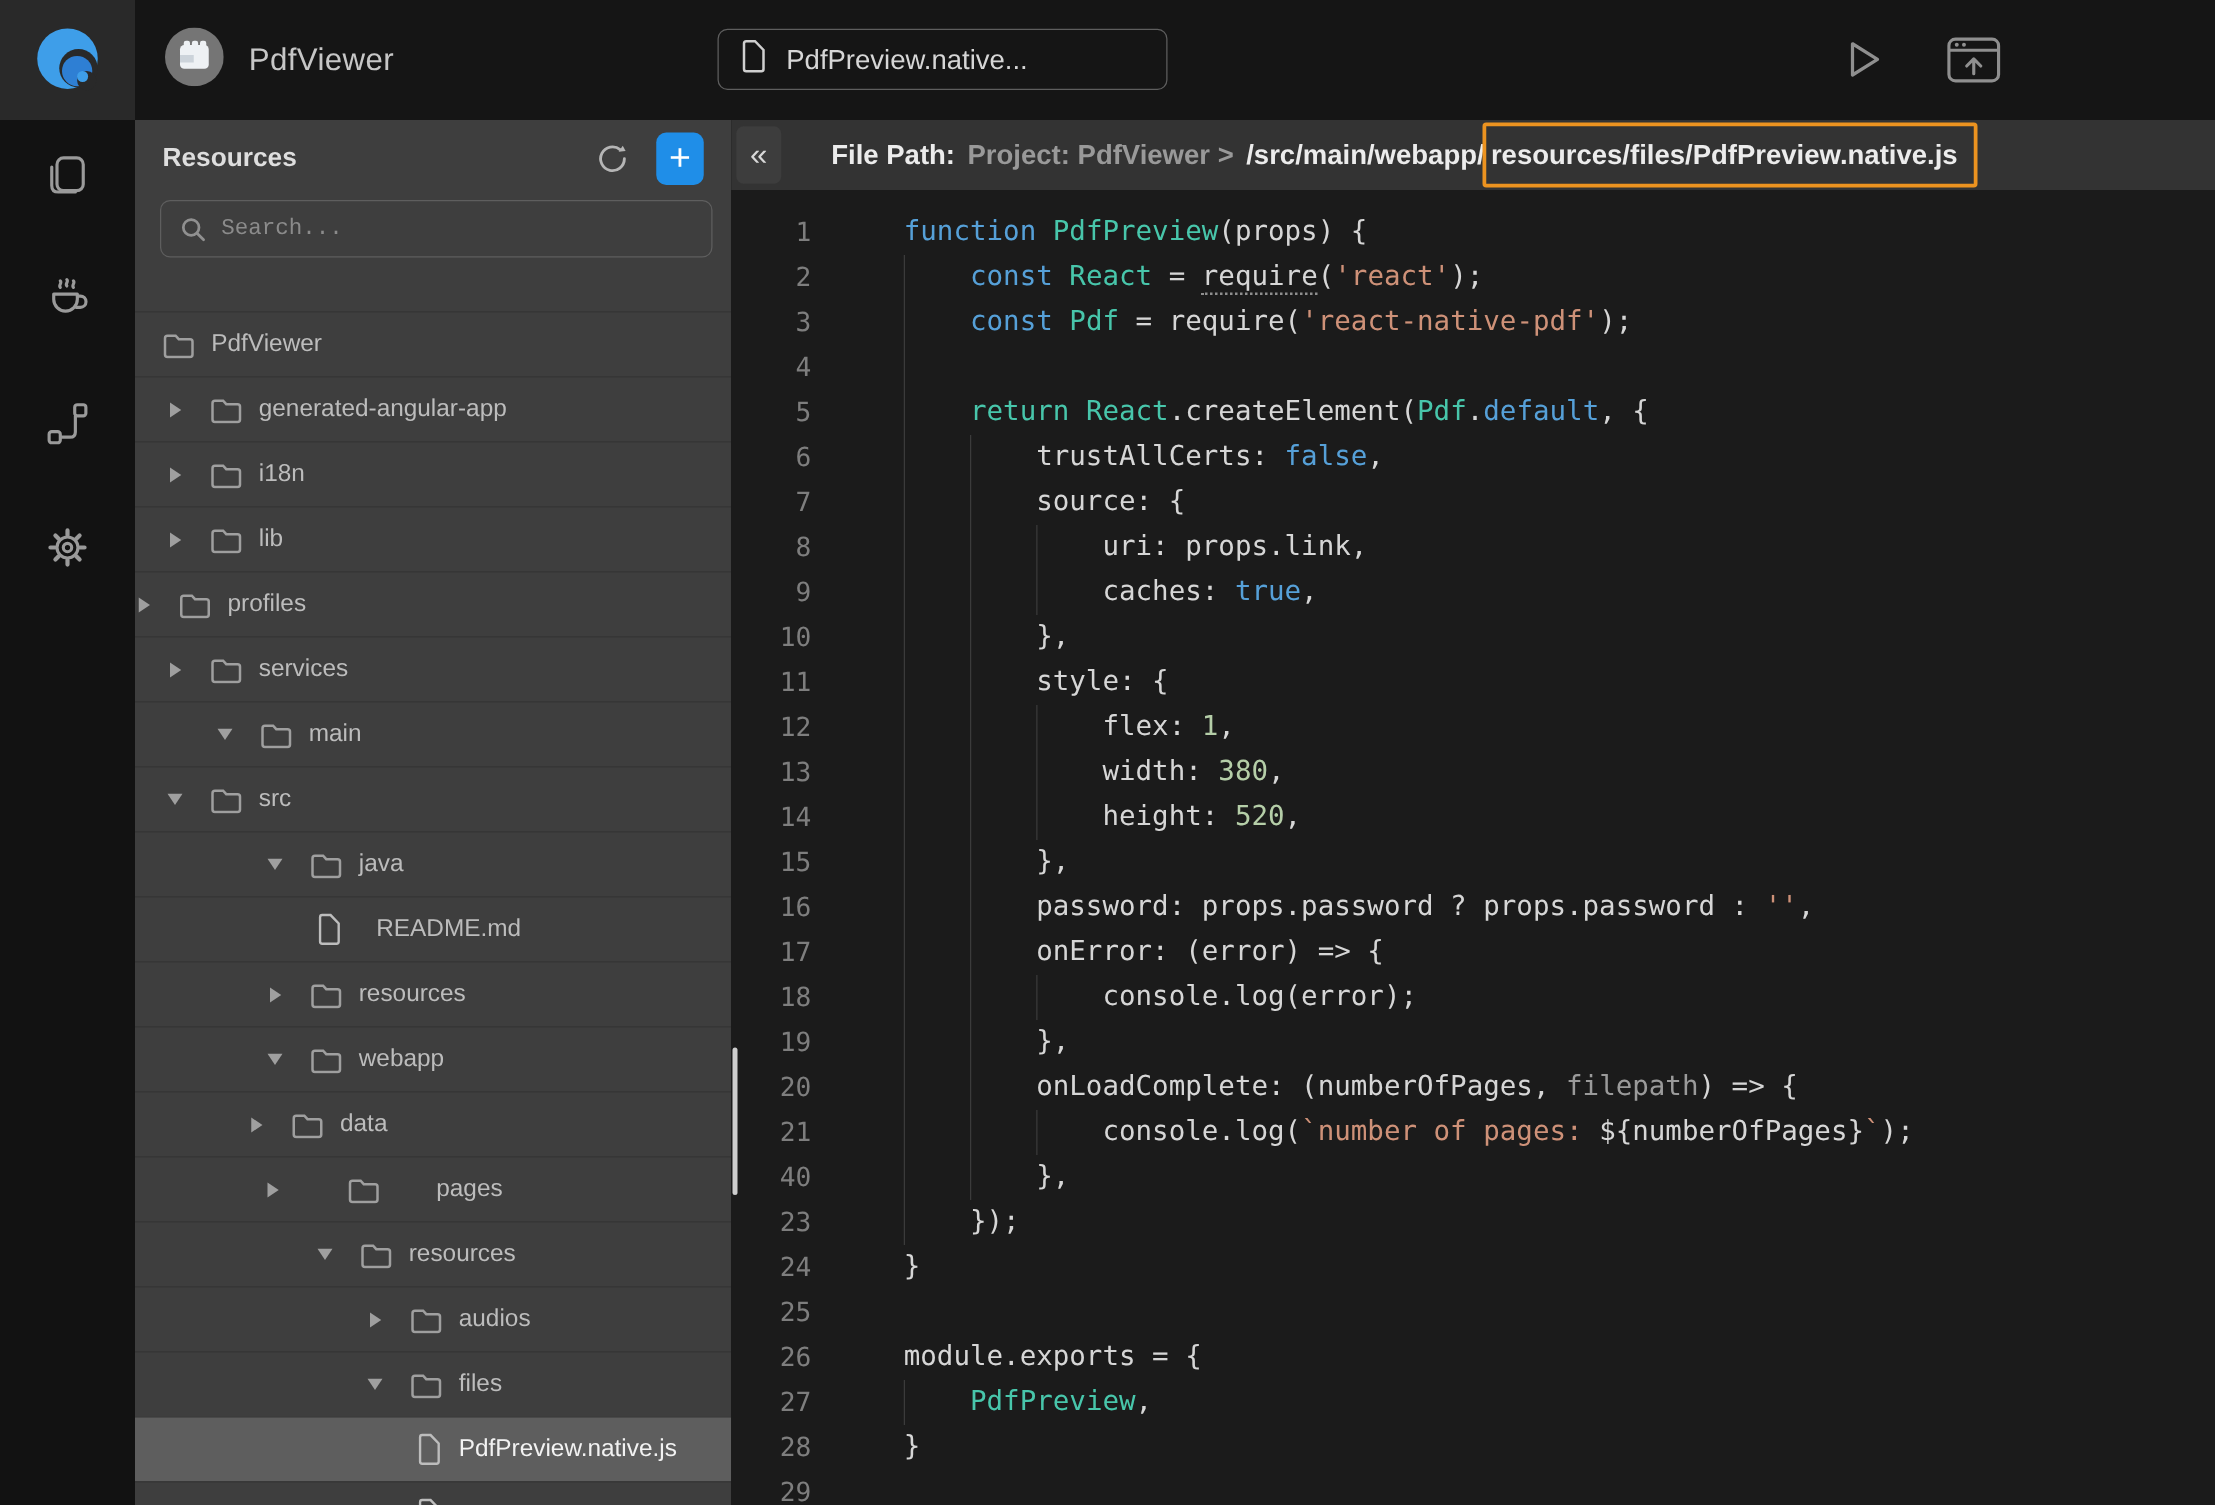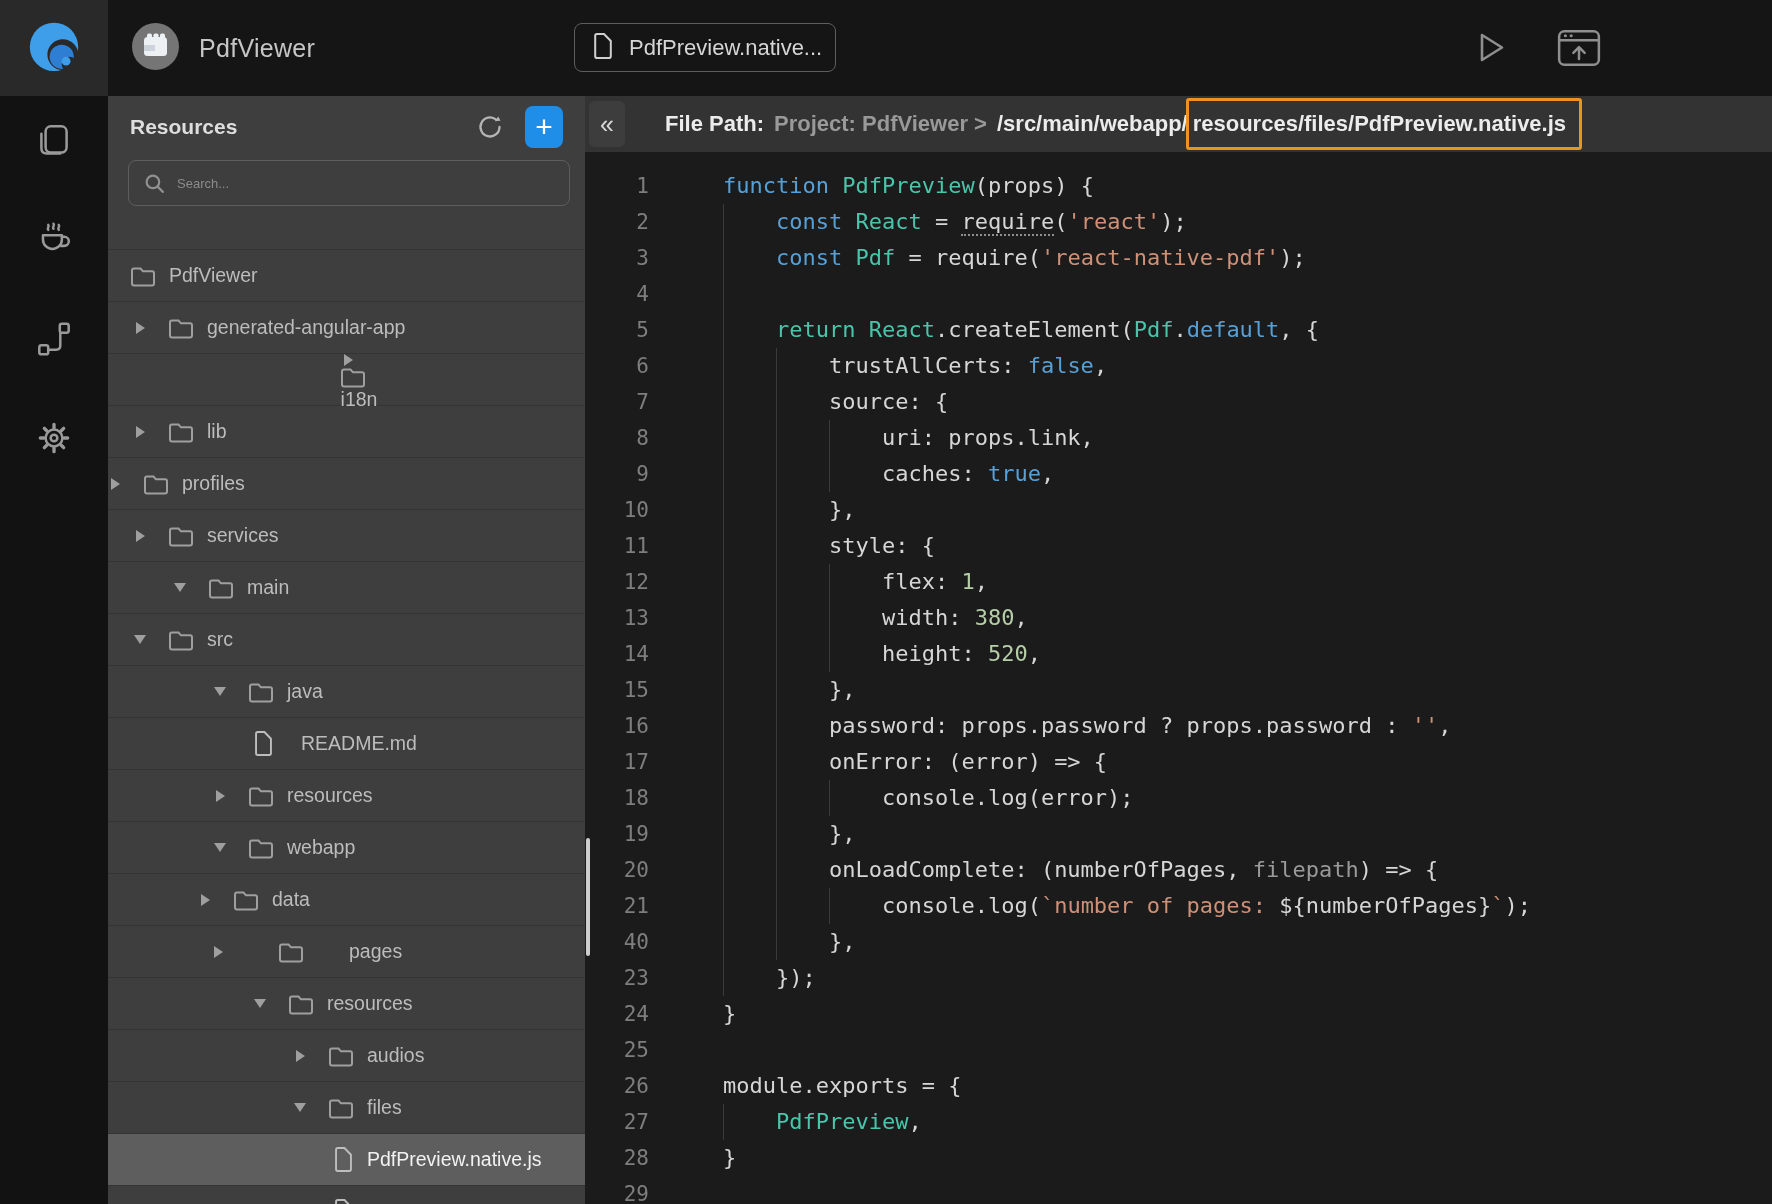--- a/index.html
+++ b/index.html
@@ -5,21 +5,21 @@
   * { margin:0; padding:0; box-sizing:border-box; }
   html,body { width:1772px; height:1204px; overflow:hidden; background:#151515;
     font-family:"Liberation Sans", sans-serif; }
 
   
   .topbar { position:absolute; left:0; top:0; width:1772px; height:96px; background:#151515; }
   .logo-cell { position:absolute; left:0; top:0; width:108px; height:96px; background:#292929;
     display:flex; align-items:center; justify-content:center; overflow:hidden; }
   .app-chip { position:absolute; left:132px; top:0; height:96px; display:flex; align-items:center; }
   .app-title { margin-left:20px; font-size:25px; color:#c6c6c6; letter-spacing:.3px; }
-  .tab { position:absolute; left:574px; top:23px; width:262px; height:49px; border:1.5px solid #5e5e5e;
+  .tab { position:absolute; left:574px; top:23px; width:360px; height:49px; border:1.5px solid #5e5e5e;
     border-radius:8px; display:flex; align-items:center; padding-left:17px; }
   .tab-label { margin-left:15px; font-size:22px; color:#d6d6d6; }
   .top-action { position:absolute; top:25px; width:46px; height:46px; display:flex; align-items:center; justify-content:center; cursor:pointer; }
   .ta-run { left:1468px; }
   .ta-pub { left:1556px; }
 
   
   .rail { position:absolute; left:0; top:96px; width:108px; height:1108px; background:#121212;
     display:flex; flex-direction:column; align-items:center; padding-top:22px; gap:53px; }
   .rail-btn { width:46px; height:46px; display:flex; align-items:center; justify-content:center; cursor:pointer; }
@@ -27,22 +27,22 @@
   
   .panel { position:absolute; left:108px; top:96px; width:477px; height:1108px; background:#3e3e3e; overflow:hidden; }
   .panel-header { height:52px; display:flex; align-items:center; padding:10px 22px 0 22px; }
   .panel-title { font-size:21px; font-weight:600; color:#dedede; flex:1; }
   .refresh-btn { width:34px; height:34px; display:flex; align-items:center; justify-content:center; cursor:pointer; }
   .plus-btn { width:38px; height:42px; margin-left:18px; background:#1f8ee8; border-radius:8px;
     color:#fff; font-size:30px; font-weight:300; display:flex; align-items:center; justify-content:center; cursor:pointer; }
   .search-box { height:46px; margin:12px 15px 0 20px; border:1.5px solid #5e5e5e; border-radius:8px;
     display:flex; align-items:center; }
   .search-box svg { margin:0 11px 0 14px; flex:none; }
-  .search-box input { flex:1; background:transparent; border:none; outline:none; color:#cfcfcf; font-size:13px;
-    font-family:Liberation Sans, sans-serif; }
+  .search-box input { flex:1; background:transparent; border:none; outline:none; color:#cfcfcf; font-size:18px;
+    font-family:Liberation Mono, monospace; }
   .search-box input::placeholder { color:#8b8b8b; }
   .tree { margin-top:43px; }
   .trow { height:52px; display:flex; align-items:center; border-top:1px solid #343434;
     color:#bcbcbc; font-size:19.5px; cursor:pointer; }
   .trow.sel { background:#5e5e5e; color:#f2f2f2; }
   .chevbox { width:14px; margin-right:21px; display:flex; justify-content:center; flex:none; }
   .chev { width:0; height:0; border-top:6px solid transparent; border-bottom:6px solid transparent; border-left:9px solid #9f9f9f; }
   .chev.open { border-left:6px solid transparent; border-right:6px solid transparent; border-top:9px solid #9f9f9f; border-bottom:none; }
   .tree-ico { flex:none; margin-right:13px; display:flex; }
   .tree-scroll { position:absolute; left:586px; top:838px; width:4px; height:118px; background:#cdcdcd; border-radius:2px; z-index:9; }
@@ -186,21 +186,21 @@
         <span class="chevbox">
           <span class="chev"></span>
         </span>
         <span class="tree-ico">
           <svg width="26" height="22" viewBox="0 0 26 22" fill="none" stroke="#9f9f9f" stroke-width="2">
             <path d="M2 5.5 q0-2 2-2 h6.5 l2.5 2.8 h9 q2 0 2 2 v10.2 q0 2-2 2 h-18 q-2 0-2-2 Z"></path>
           </svg>
         </span>
         <span>generated-angular-app</span>
       </div>
-      <div class="trow" style="padding-left: 25px; flex-direction: column;">
+      <div class="trow" style="padding-left: 25px;">
         <span class="chevbox">
           <span class="chev"></span>
         </span>
         <span class="tree-ico">
           <svg width="26" height="22" viewBox="0 0 26 22" fill="none" stroke="#9f9f9f" stroke-width="2">
             <path d="M2 5.5 q0-2 2-2 h6.5 l2.5 2.8 h9 q2 0 2 2 v10.2 q0 2-2 2 h-18 q-2 0-2-2 Z"></path>
           </svg>
         </span>
         <span>i18n</span>
       </div>

